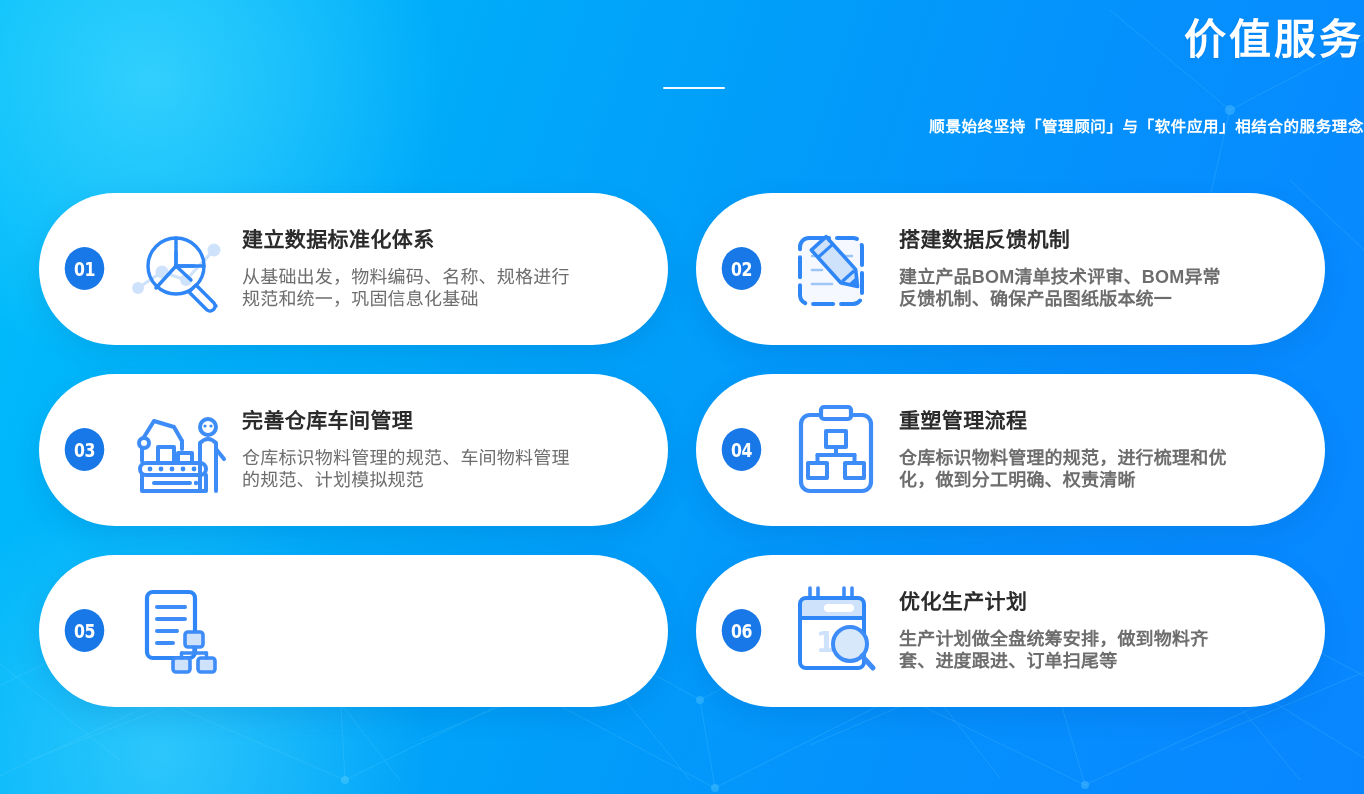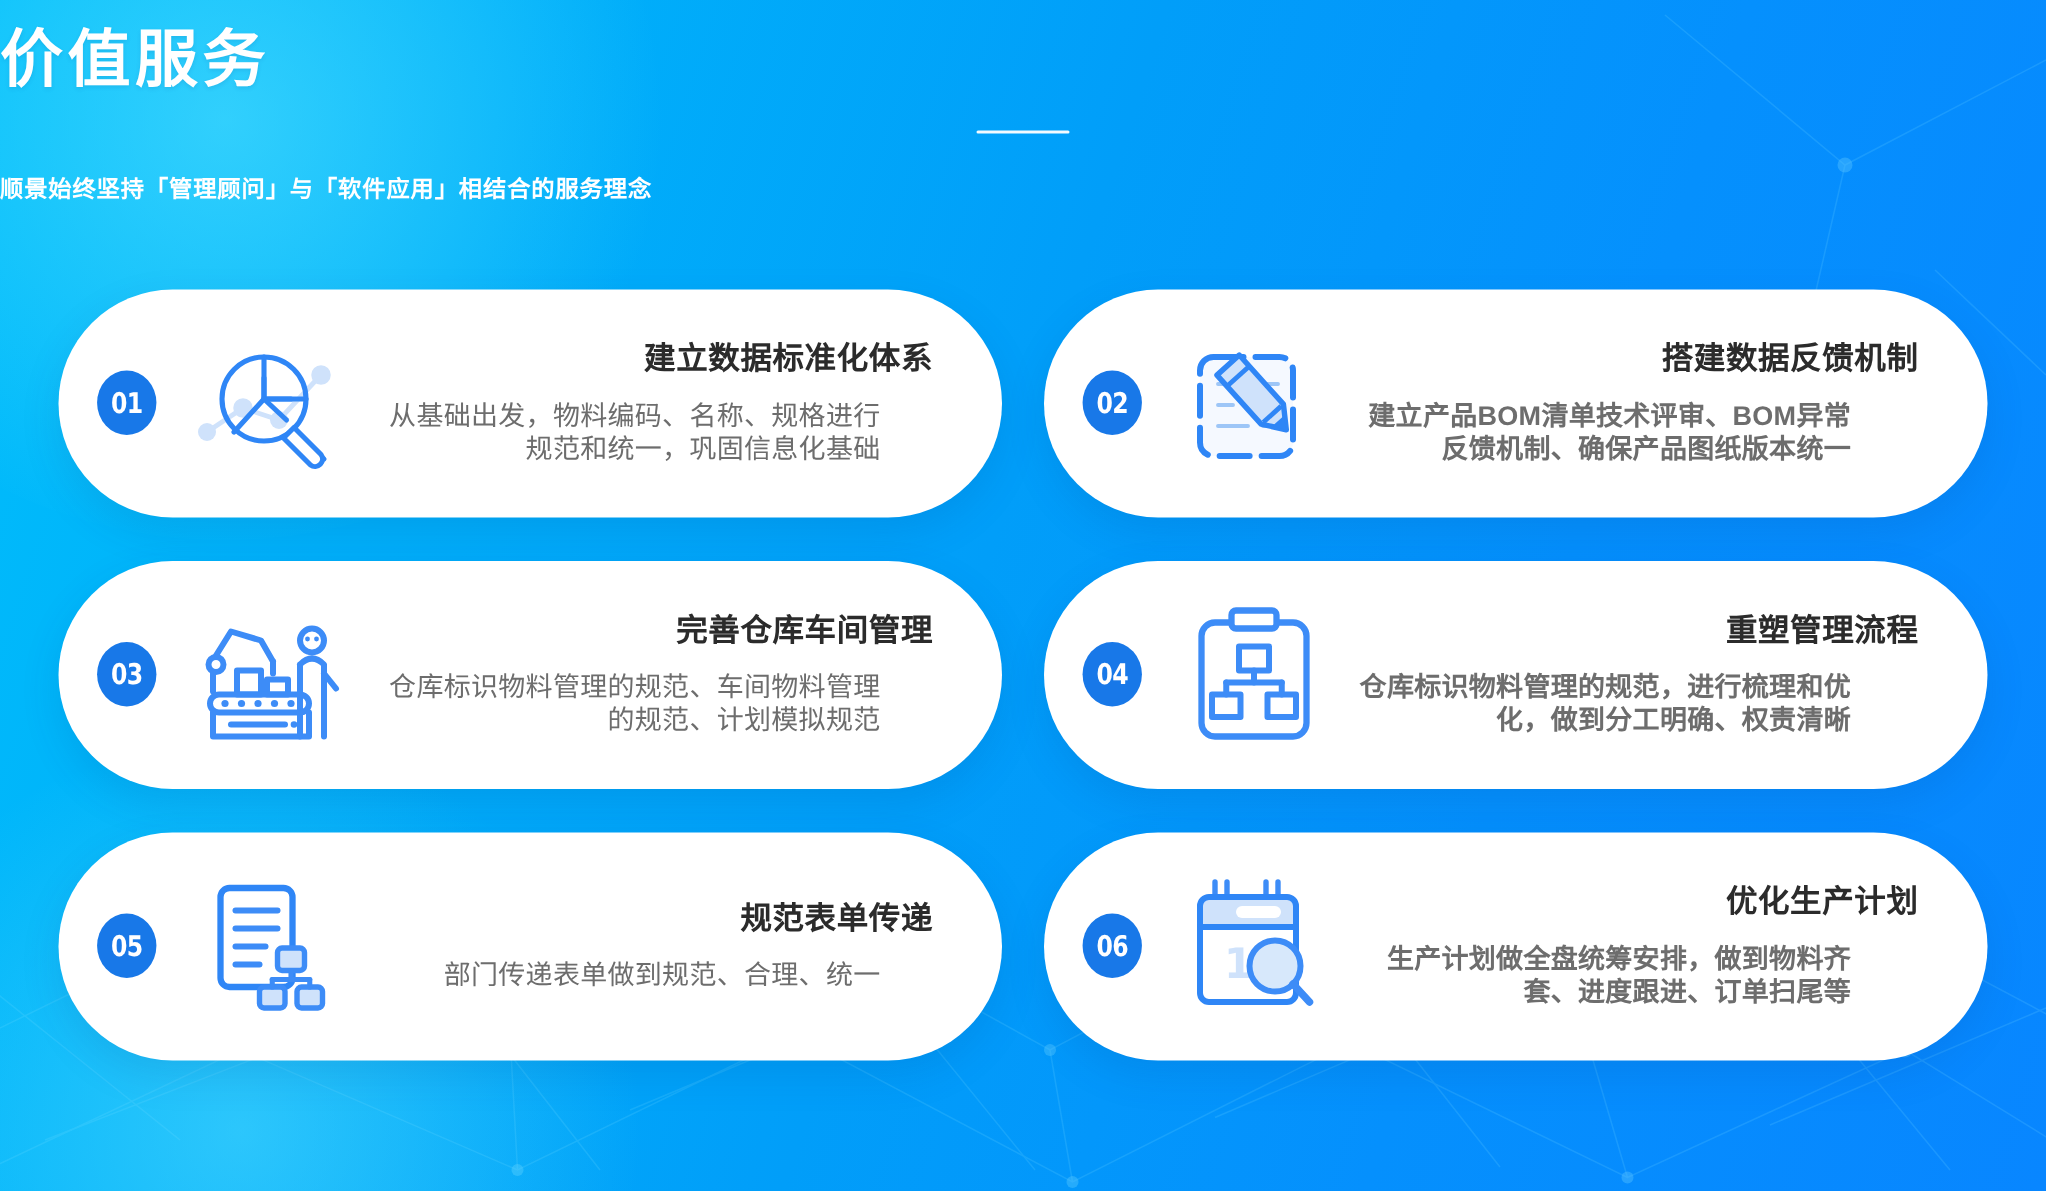--- a/index.html
+++ b/index.html
@@ -28,21 +28,21 @@
     pointer-events:none;
   }
   .glow-bl{
     position:absolute; left:-120px; bottom:-220px;
     width:560px; height:520px; border-radius:50%;
     background:radial-gradient(circle, rgba(110,235,255,.40) 0%, rgba(110,235,255,0) 70%);
     pointer-events:none;
   }
 
   
-  .header{ position:relative; text-align:left; padding-top:14px; }
+  .header{ position:relative; text-align:right; padding-top:14px;margin-left:24px; }
   .page-title{
     color:#ffffff;
     font-size:42px;
     font-weight:700;
     letter-spacing:3px;
     line-height:1.25;
     text-shadow:0 1px 3px rgba(0,60,130,.12);
   }
   .title-rule{
     width:62px; height:2px; background:#ffffff;
@@ -93,21 +93,20 @@
     flex:0 0 auto;
     width:112px; height:104px;
     margin-left:18px;
     display:flex; align-items:center; justify-content:center;
   }
   .icon-wrap svg{ display:block; }
   .card-text{
     flex:1 1 auto;
     padding-right:46px;
     padding-left:6px;
-    text-align:right;
   }
   .card-title{
     color:#2b2b2b;
     font-size:21px;
     font-weight:700;
     letter-spacing:.4px;
     line-height:1.2;
   }
   .card-desc{
     margin-top:13px;
@@ -302,24 +301,20 @@
             <rect x="40" y="74" width="17" height="14" rx="3"></rect>
             <rect x="65" y="74" width="17" height="14" rx="3"></rect>
           </g>
           <g stroke="#3d8cf7" stroke-width="3.4" fill="none" stroke-linecap="round">
             <path d="M61 63 L61 69"></path>
             <path d="M48.5 69 L73.5 69"></path>
             <path d="M48.5 69 L48.5 74 M73.5 69 L73.5 74"></path>
           </g>
         </svg>
       </div>
-      <div class="card-text">
-        <div class="card-title">规范表单传递</div>
-        <div class="card-desc">部门传递表单做到规范、合理、统一</div>
-      </div>
     </div>
 
     <div class="card right">
       <div class="badge">06</div>
       <div class="icon-wrap">
         <svg width="98" height="94" viewBox="0 0 98 94">
           <g stroke="#3d8cf7" stroke-width="3.6" stroke-linecap="round">
             <path d="M22 4 L22 18"></path>
               <path d="M30 4 L30 18"></path>
             <path d="M56 4 L56 18"></path>

